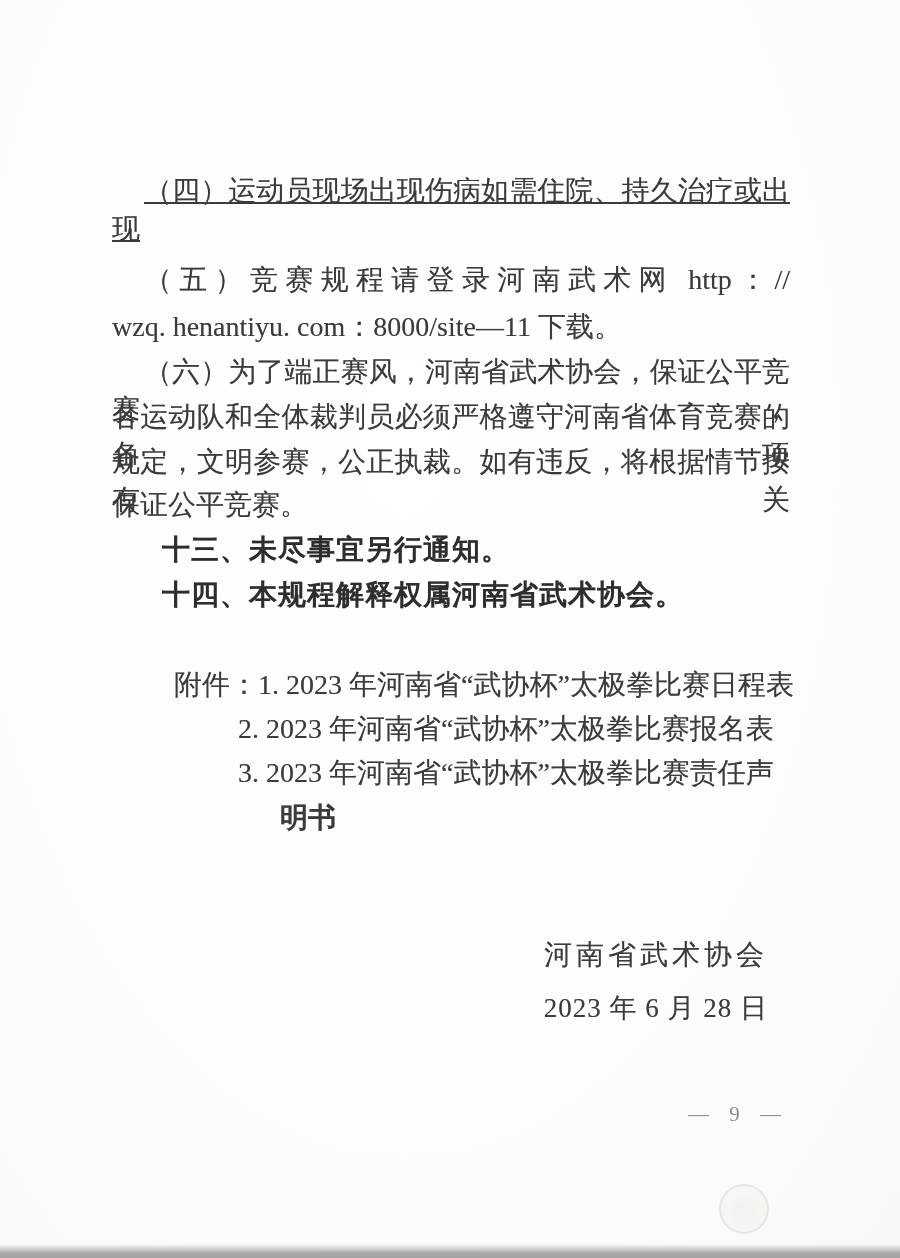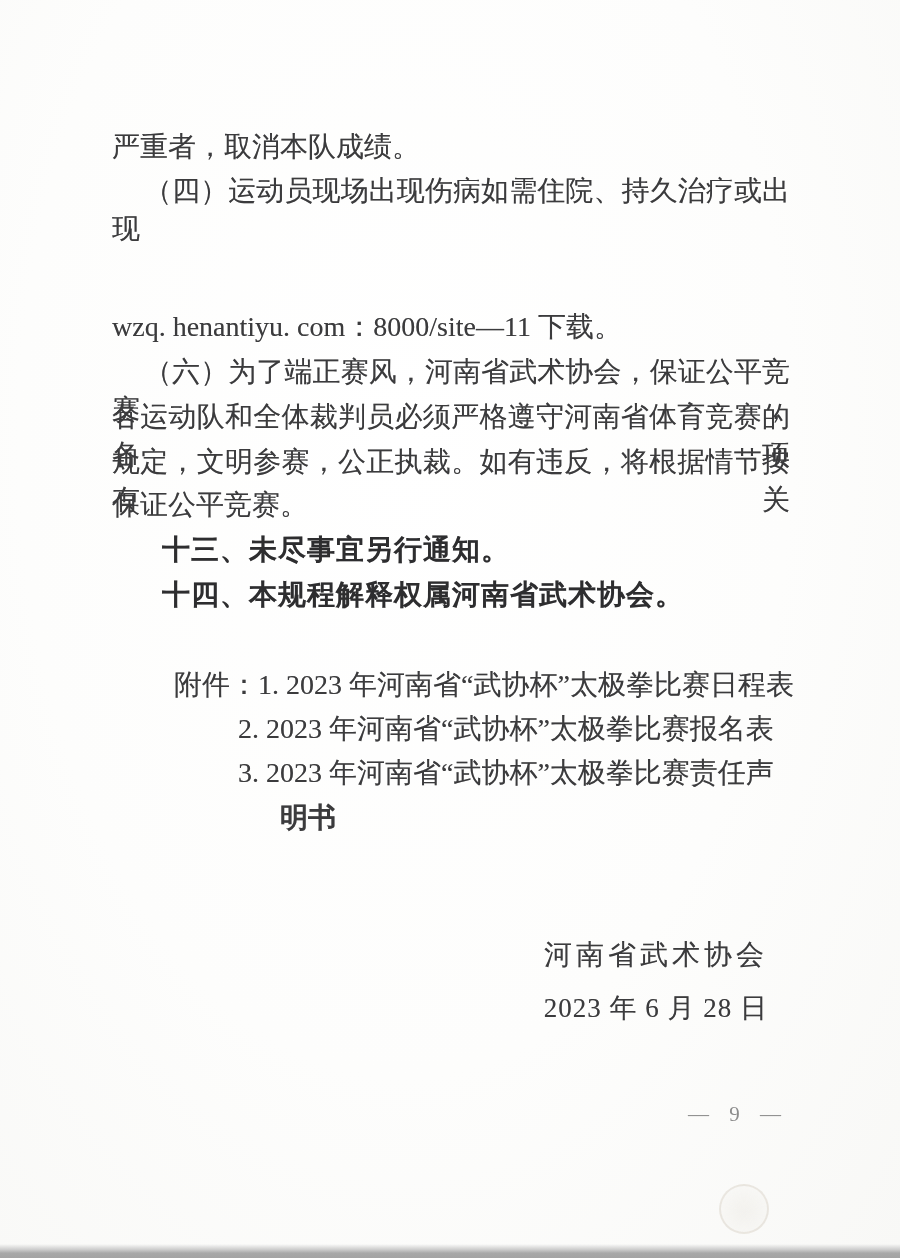--- a/index.html
+++ b/index.html
@@ -27,21 +27,21 @@
     line-height: 38px;
     white-space: nowrap;
     text-shadow: 0 0 0.5px rgba(70,70,72,0.45);
   }
   .just {
     white-space: normal;
     text-align: justify;
     text-align-last: justify;
   }
   #ln0  { top: 128px; }
-  #ln1  { top: 172px; text-indent: 32px; }
+  #ln1  { top: 172px; text-indent: 32px; text-decoration: underline; }
   #ln2  { top: 216px; }
   #ln3  { top: 261px; text-indent: 32px; }
   #ln4  { top: 308px; }
   #ln5  { top: 353px; text-indent: 32px; }
   #ln6  { top: 398px; }
   #ln7  { top: 443px; }
   #ln8  { top: 486px; }
   #ln9  { top: 531px; }
   #ln10 { top: 576px; }
   #ln11 { top: 666px; padding-left: 56px;  width: 632px; text-align: center; }
@@ -98,22 +98,22 @@
       #cccccc 40%,
       #a8a8a8 65%,
       #a3a3a3 100%);
   }
 </style>
 </head>
 <body>
 
 <div class="page">
 
-  <div class="line" id="ln0">严重者，取消本队成绩。</div>
   <div class="line just" id="ln1">（四）运动员现场出现伤病如需住院、持久治疗或出现</div>
+  <div class="line just" id="ln3">（五）竞赛规程请登录河南武术网 http：//</div>
   <div class="line" id="ln4">wzq. henantiyu. com：8000/site—11 下载。</div>
   <div class="line just" id="ln5">（六）为了端正赛风，河南省武术协会，保证公平竞赛，</div>
   <div class="line just" id="ln6">各运动队和全体裁判员必须严格遵守河南省体育竞赛的各项</div>
   <div class="line just" id="ln7">规定，文明参赛，公正执裁。如有违反，将根据情节按有关</div>
   <div class="line" id="ln8">保证公平竞赛。</div>
   <div class="line heading" id="ln9">十三、未尽事宜另行通知。</div>
   <div class="line heading" id="ln10">十四、本规程解释权属河南省武术协会。</div>
   <div class="line" id="ln11">附件：1. 2023 年河南省“武协杯”太极拳比赛日程表</div>
   <div class="line" id="ln12">2. 2023 年河南省“武协杯”太极拳比赛报名表</div>
   <div class="line" id="ln13">3. 2023 年河南省“武协杯”太极拳比赛责任声</div>

